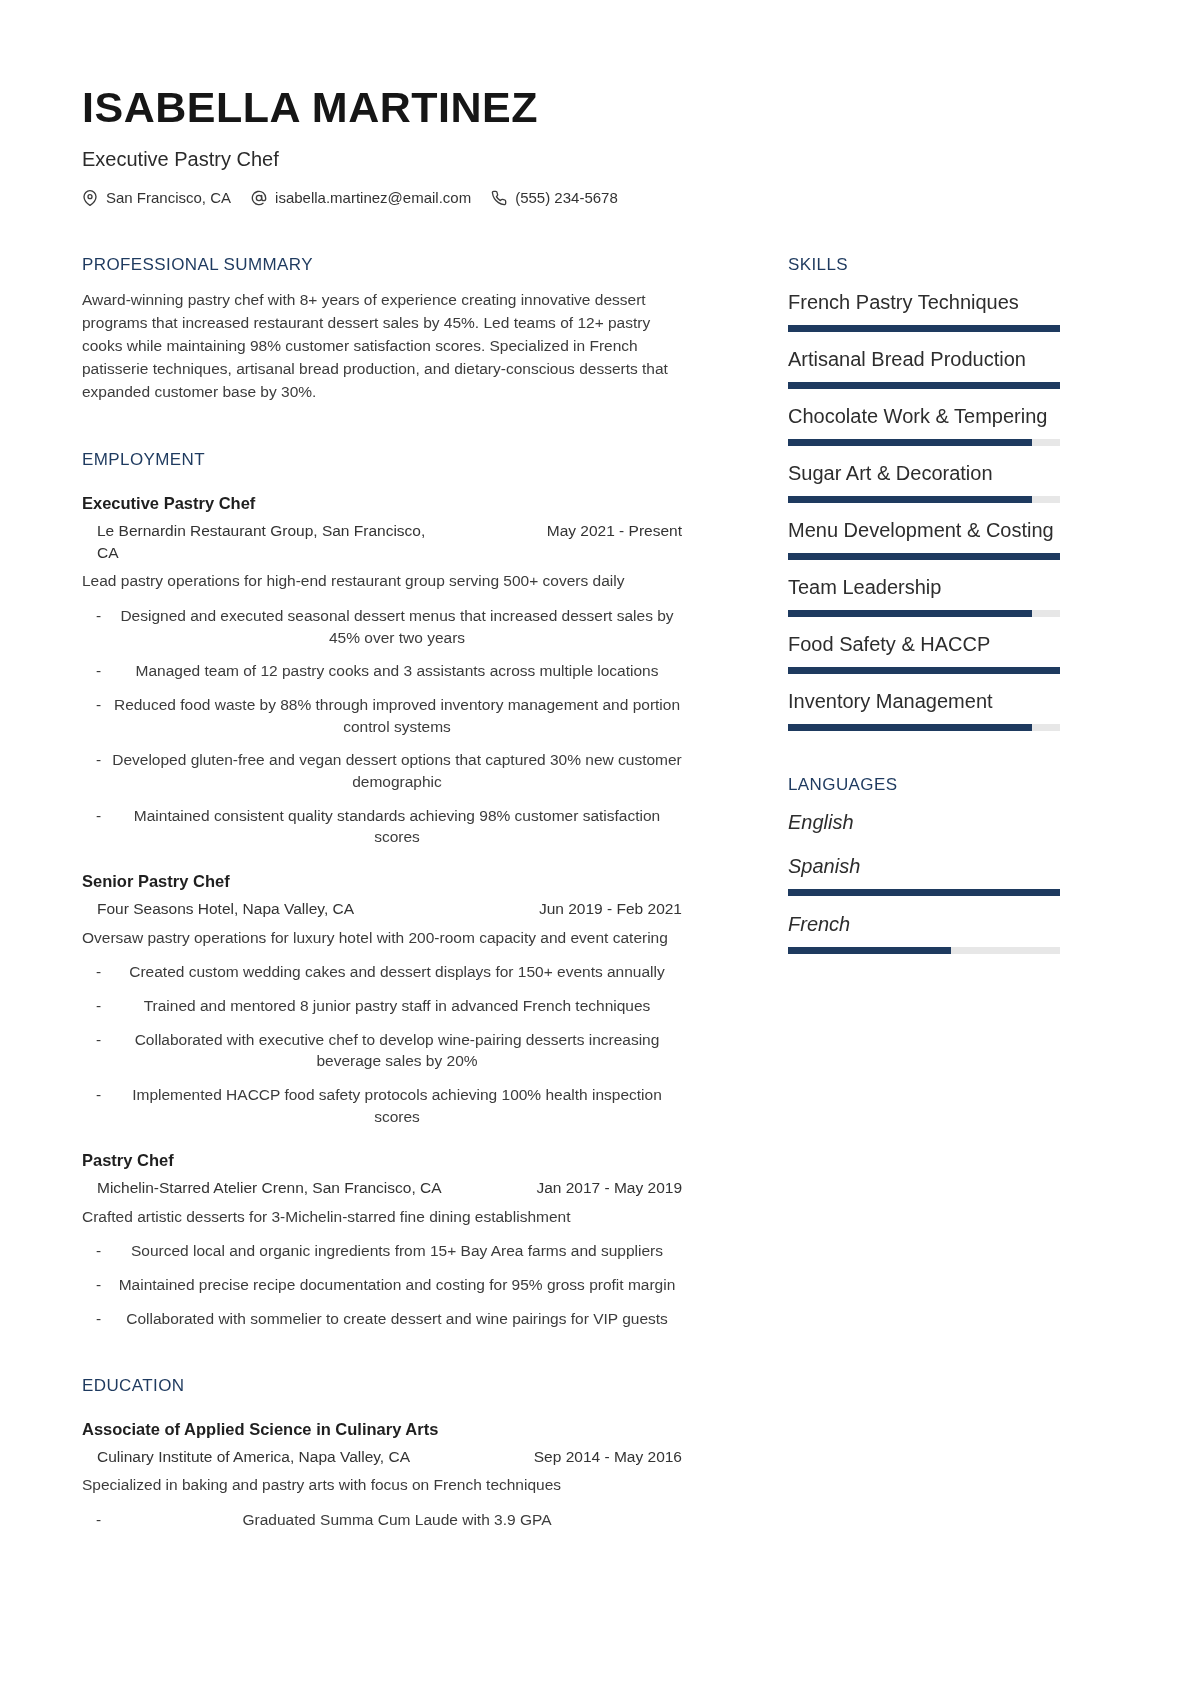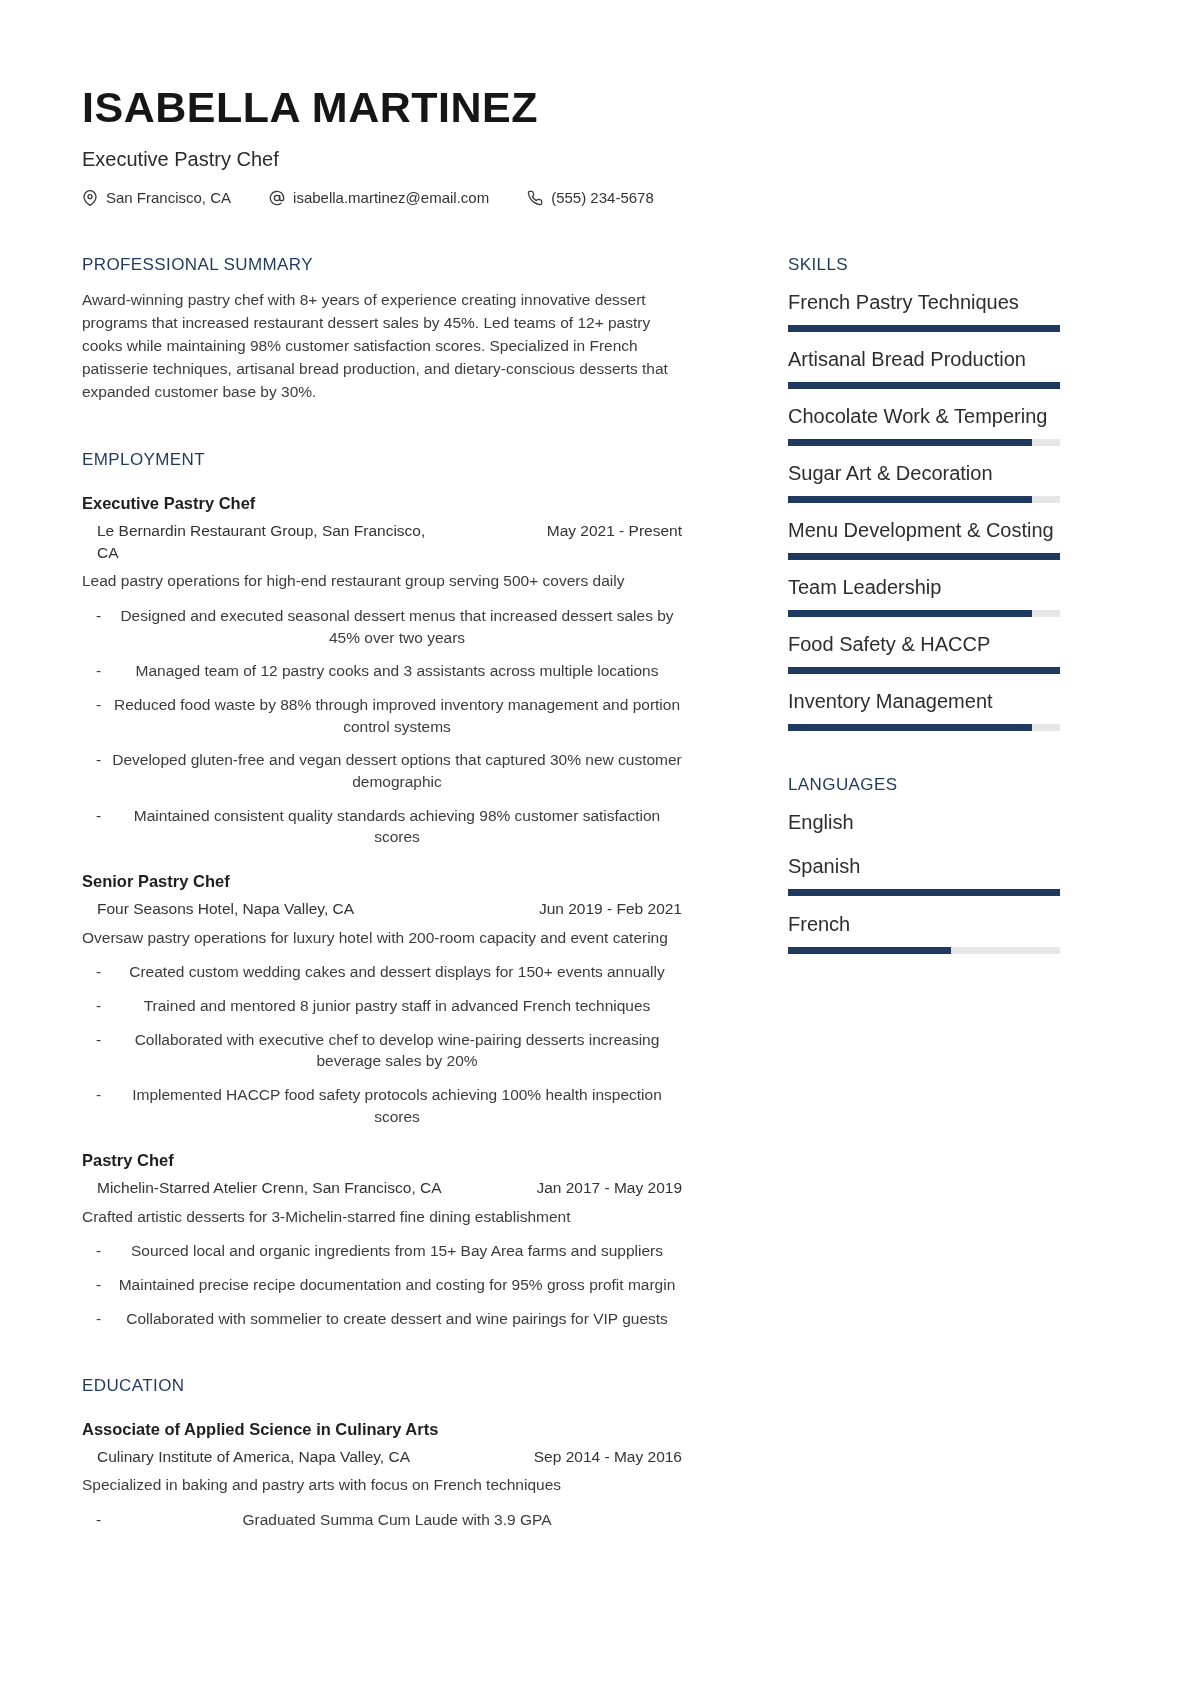--- a/index.html
+++ b/index.html
@@ -24,21 +24,21 @@
   .job-headline {
     margin-top: 16px;
     font-size: 20px;
     color: #2b2b2b;
     line-height: 1.2;
   }
   .contact-row {
     margin-top: 18px;
     display: flex;
     align-items: center;
-    gap: 38px;
+    gap: 20px;
     font-size: 15px;
     color: #333333;
   }
   .contact-item { display: flex; align-items: center; gap: 8px; }
   .contact-item svg { display: block; }
   
   .columns {
     display: flex;
     margin-top: 49px;
     align-items: flex-start;
@@ -112,21 +112,21 @@
   .meter-track {
     width: 100%;
     height: 7px;
     background: #e7e7e7;
     overflow: hidden;
   }
   .meter-fill {
     height: 100%;
     background: #1e3a5f;
   }
-  .lang-item { margin-bottom: 15px; }
+  .lang-item { margin-bottom: 15px; font-style: italic; }
   .lang-item.no-bar { margin-bottom: 17px; }
   .languages-section { margin-top: 44px; }
 </style>
 </head>
 <body>
 
 <div class="page">
 
   <div>
     <div class="name">ISABELLA MARTINEZ</div>

